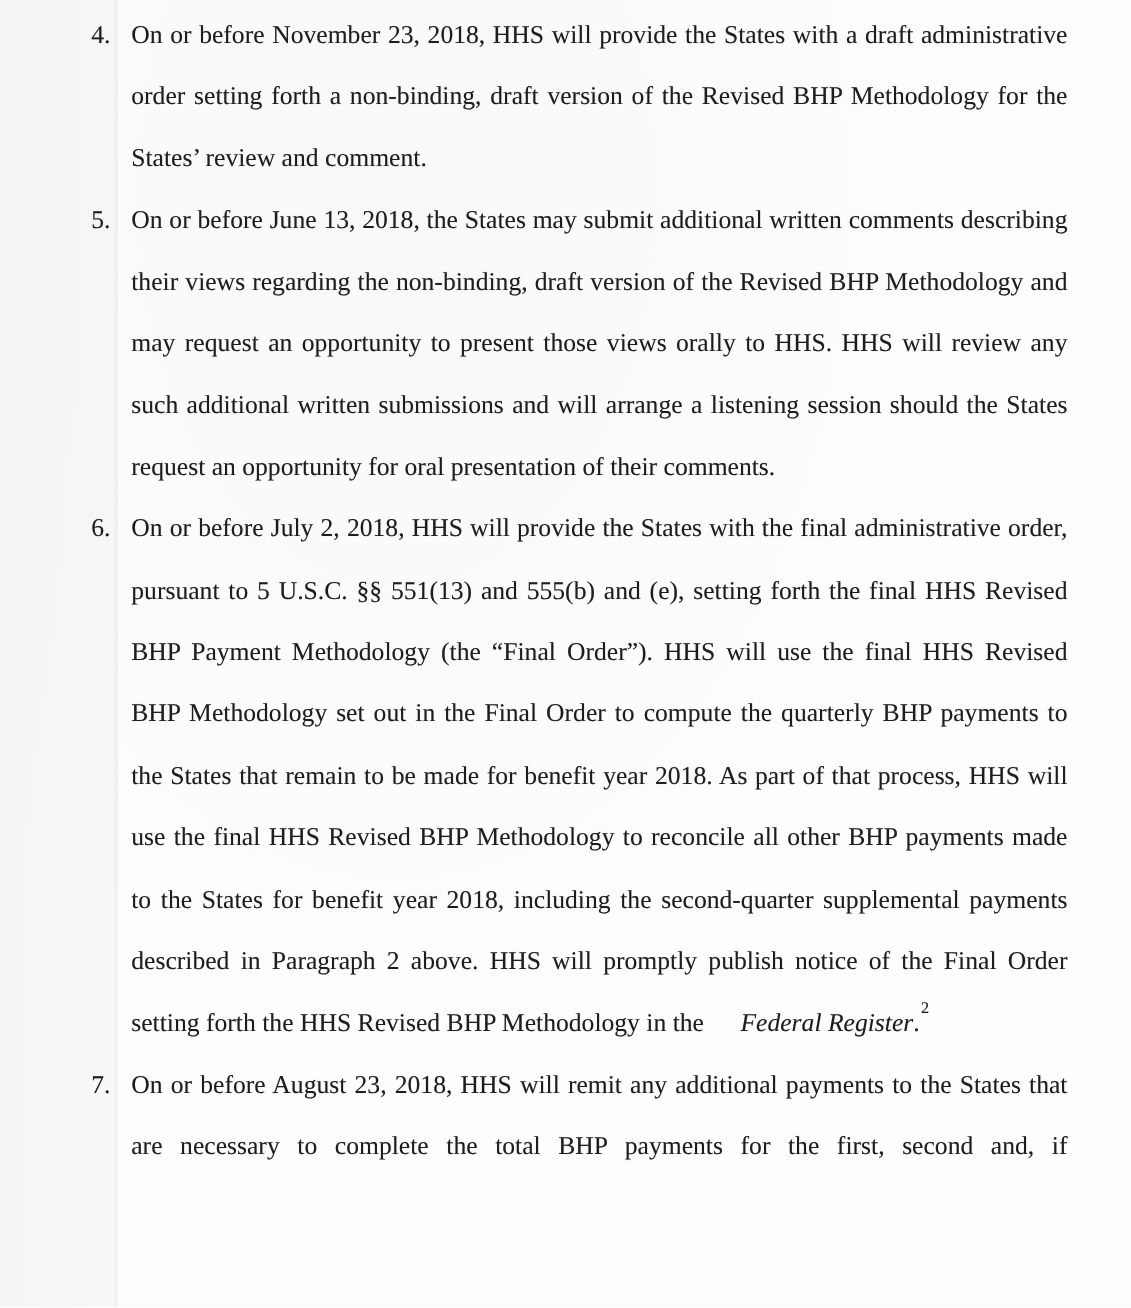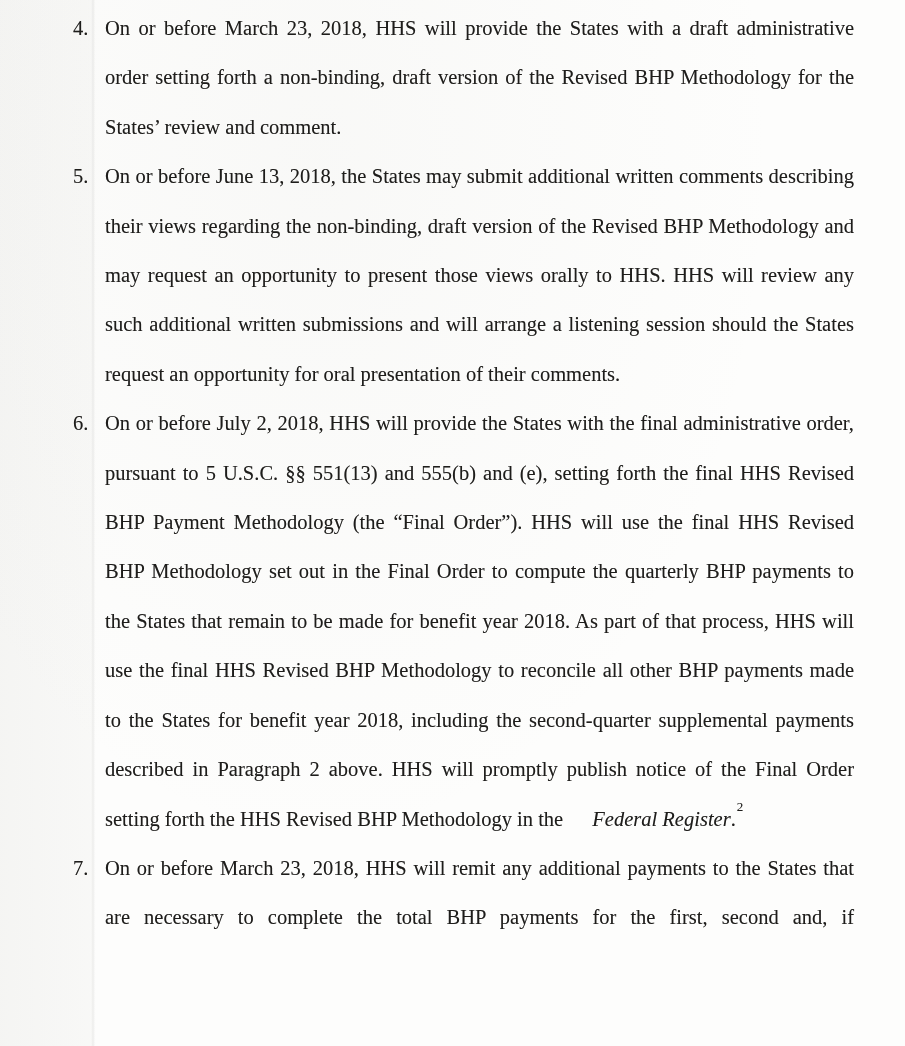--- a/index.html
+++ b/index.html
@@ -63,32 +63,32 @@
   }
 </style>
 </head>
 <body>
 
 <div class="page">
   <div class="content">
 
     <div class="para">
       <div class="num">4.</div>
-      <div class="ptext">On or before March 23, 2018, HHS will provide the States with a draft administrative order setting forth a non-binding, draft version of the Revised BHP Methodology for the States’ review and comment.</div>
+      <div class="ptext">On or before November 23, 2018, HHS will provide the States with a draft administrative order setting forth a non-binding, draft version of the Revised BHP Methodology for the States’ review and comment.</div>
     </div>
 
     <div class="para">
       <div class="num">5.</div>
       <div class="ptext">On or before June 13, 2018, the States may submit additional written comments describing their views regarding the non-binding, draft version of the Revised BHP Methodology and may request an opportunity to present those views orally to HHS. HHS will review any such additional written submissions and will arrange a listening session should the States request an opportunity for oral presentation of their comments.</div>
     </div>
 
     <div class="para">
       <div class="num">6.</div>
       <div class="ptext"><span>On or before July 2, 2018, HHS will provide the States with the final administrative order, pursuant to 5 U.S.C. §§ 551(13) and 555(b) and (e), setting forth the final HHS Revised BHP Payment Methodology (the “Final Order”). HHS will use the final HHS Revised BHP Methodology set out in the Final Order to compute the quarterly BHP payments to the States that remain to be made for benefit year 2018. As part of that process, HHS will use the final HHS Revised BHP Methodology to reconcile all other BHP payments made to the States for benefit year 2018, including the second-quarter supplemental payments described in Paragraph 2 above. HHS will promptly publish notice of the Final Order setting forth the HHS Revised BHP Methodology in the </span><em class="italic-cite">Federal Register</em><span>.</span><sup class="fn">2</sup></div>
     </div>
 
     <div class="para">
       <div class="num">7.</div>
-      <div class="ptext justify-last">On or before March 23, 2018, HHS will remit any additional payments to the States that are necessary to complete the total BHP payments for the first, second and, if</div>
+      <div class="ptext justify-last">On or before August 23, 2018, HHS will remit any additional payments to the States that are necessary to complete the total BHP payments for the first, second and, if</div>
     </div>
 
   </div>
 </div>
 
 </body></html>

